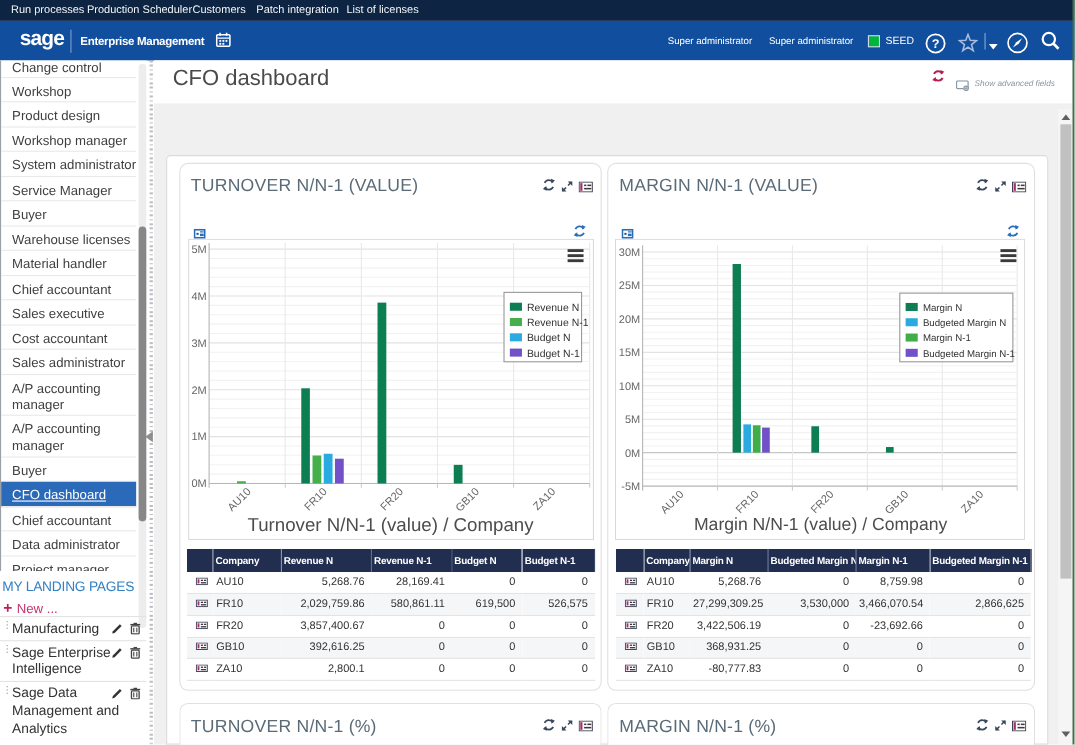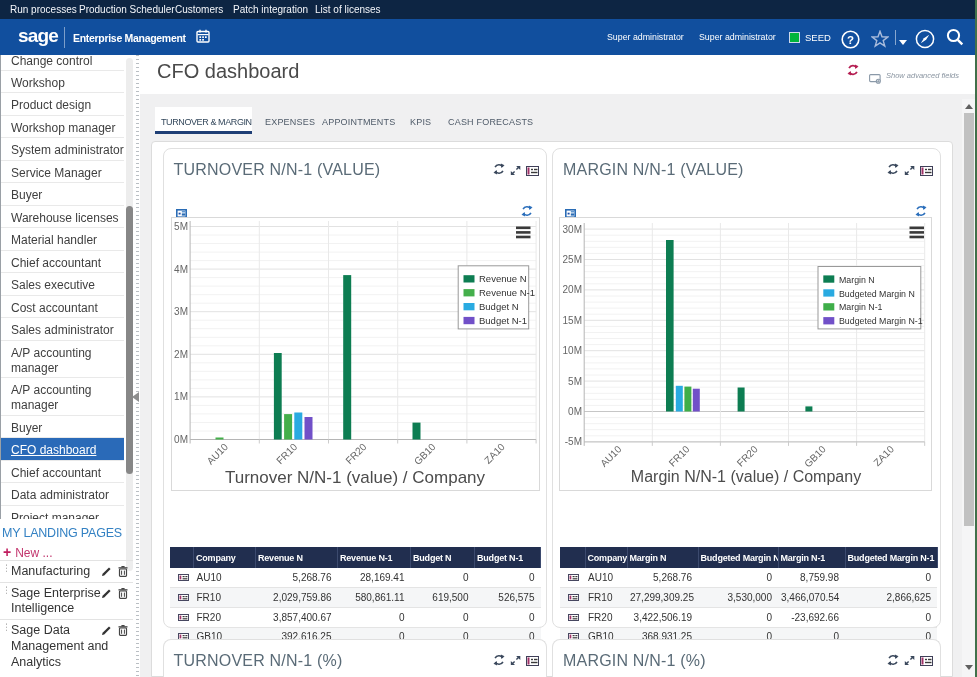--- a/index.html
+++ b/index.html
@@ -56,21 +56,21 @@
   #panel1 { left:10.5px; top:6px; width:384px; height:480px; }
   #panel2 { left:400px; top:6px; width:389px; height:480px; }
   #panel3 { left:10.5px; top:496.5px; width:384px; height:45px; border-radius:8px 8px 0 0; border-bottom:none; }
   #panel4 { left:400px; top:496.5px; width:389px; height:45px; border-radius:8px 8px 0 0; border-bottom:none; }
   .ptitle { position:absolute; left:10px; top:12px; font-size:16px; color:#5a6b77; letter-spacing:0.2px; white-space:nowrap; }
   .picons { position:absolute; right:7px; top:12px; }
   .toolbar-card { position:absolute; left:12px; top:54.5px; }
   .toolbar-ref { position:absolute; right:13px; top:54px; }
 
   
-  table.grid { border-collapse:collapse; position:absolute; font-size:10px; color:#333; table-layout:fixed;margin-top:48px; }
+  table.grid { border-collapse:collapse; position:absolute; font-size:10px; color:#333; table-layout:fixed; }
   table.grid th { background:#212e4f; color:#fff; font-weight:700; font-size:9px; letter-spacing:-0.2px; text-align:left; padding:0 2px; height:21px; border-right:1px solid #3c4a6e; white-space:nowrap; overflow:hidden; }
   table.grid td { height:19.7px; padding:0 3px; border-bottom:1px solid #e4e4e4; white-space:nowrap; overflow:hidden; }
   table.grid td.num { text-align:right; padding-right:6px; }
   table.grid tr.alt td { background:#f5f6f7; }
 
   
   #mainscroll { left:962px; top:99px; width:13px; height:578px; background:#f5f5f6; }
   #mainthumb { position:absolute; left:1.5px; top:14px; width:10px; height:413px; background:#c1c1c1; }
   .scrarrow { position:absolute; left:3px; width:0; height:0; border-left:4px solid transparent; border-right:4px solid transparent; }
   #greenedge { left:974.5px; top:0; width:2.5px; height:677px; background:#40714a; }
@@ -197,29 +197,20 @@
           <path d="M7.9,0.6 l3.6,1.6 l-3.2,2.7 z" fill="#b51e52"></path>
           <path d="M4.1,11.4 l-3.6,-1.6 l3.2,-2.7 z" fill="#b51e52"></path>
         </svg></span>
     <span class="abs" id="advicon" style="left:729px;top:15px"><svg width="13" height="10" xmlns="http://www.w3.org/2000/svg">
           <rect x="0.6" y="0.6" width="10.5" height="7" fill="none" stroke="#8a99a8" stroke-width="1.1" rx="1"></rect>
           <circle cx="9.3" cy="7.3" r="2" fill="#fff" stroke="#8a99a8" stroke-width="1.1"></circle>
           <line x1="9.3" y1="5.9" x2="9.3" y2="8.7" stroke="#8a99a8" stroke-width="0.9"></line>
           <line x1="7.9" y1="7.3" x2="10.7" y2="7.3" stroke="#8a99a8" stroke-width="0.9"></line>
         </svg></span>
     <div id="advfields">Show advanced fields</div>
-  </div>
-  <div id="tabs">
-    <div id="tabactive">
-        <span>TURNOVER &amp; MARGIN</span>
-      </div>
-    <div class="tab" style="left:125px">EXPENSES</div>
-    <div class="tab" style="left:182px">APPOINTMENTS</div>
-    <div class="tab" style="left:270px">KPIS</div>
-    <div class="tab" style="left:308px">CASH FORECASTS</div>
   </div>
   <div id="container">
     <div class="panel" id="panel1">
       <div class="ptitle">TURNOVER N/N-1 (VALUE)</div>
       <div class="picons"><span style="display:inline-block;vertical-align:top;margin-right:5px"><svg width="12" height="12" xmlns="http://www.w3.org/2000/svg">
               <path d="M2.1,4.2 A4.3,4.3 0 0 1 9.7,3.8" stroke="#3a485c" stroke-width="1.6" fill="none"></path>
               <path d="M9.9,7.8 A4.3,4.3 0 0 1 2.3,8.2" stroke="#3a485c" stroke-width="1.6" fill="none"></path>
               <path d="M7.9,0.6 l3.6,1.6 l-3.2,2.7 z" fill="#3a485c"></path>
               <path d="M4.1,11.4 l-3.6,-1.6 l3.2,-2.7 z" fill="#3a485c"></path>
             </svg></span><span style="display:inline-block;vertical-align:top;margin-right:5px;margin-top:0.5px"><svg width="11" height="11" xmlns="http://www.w3.org/2000/svg">

